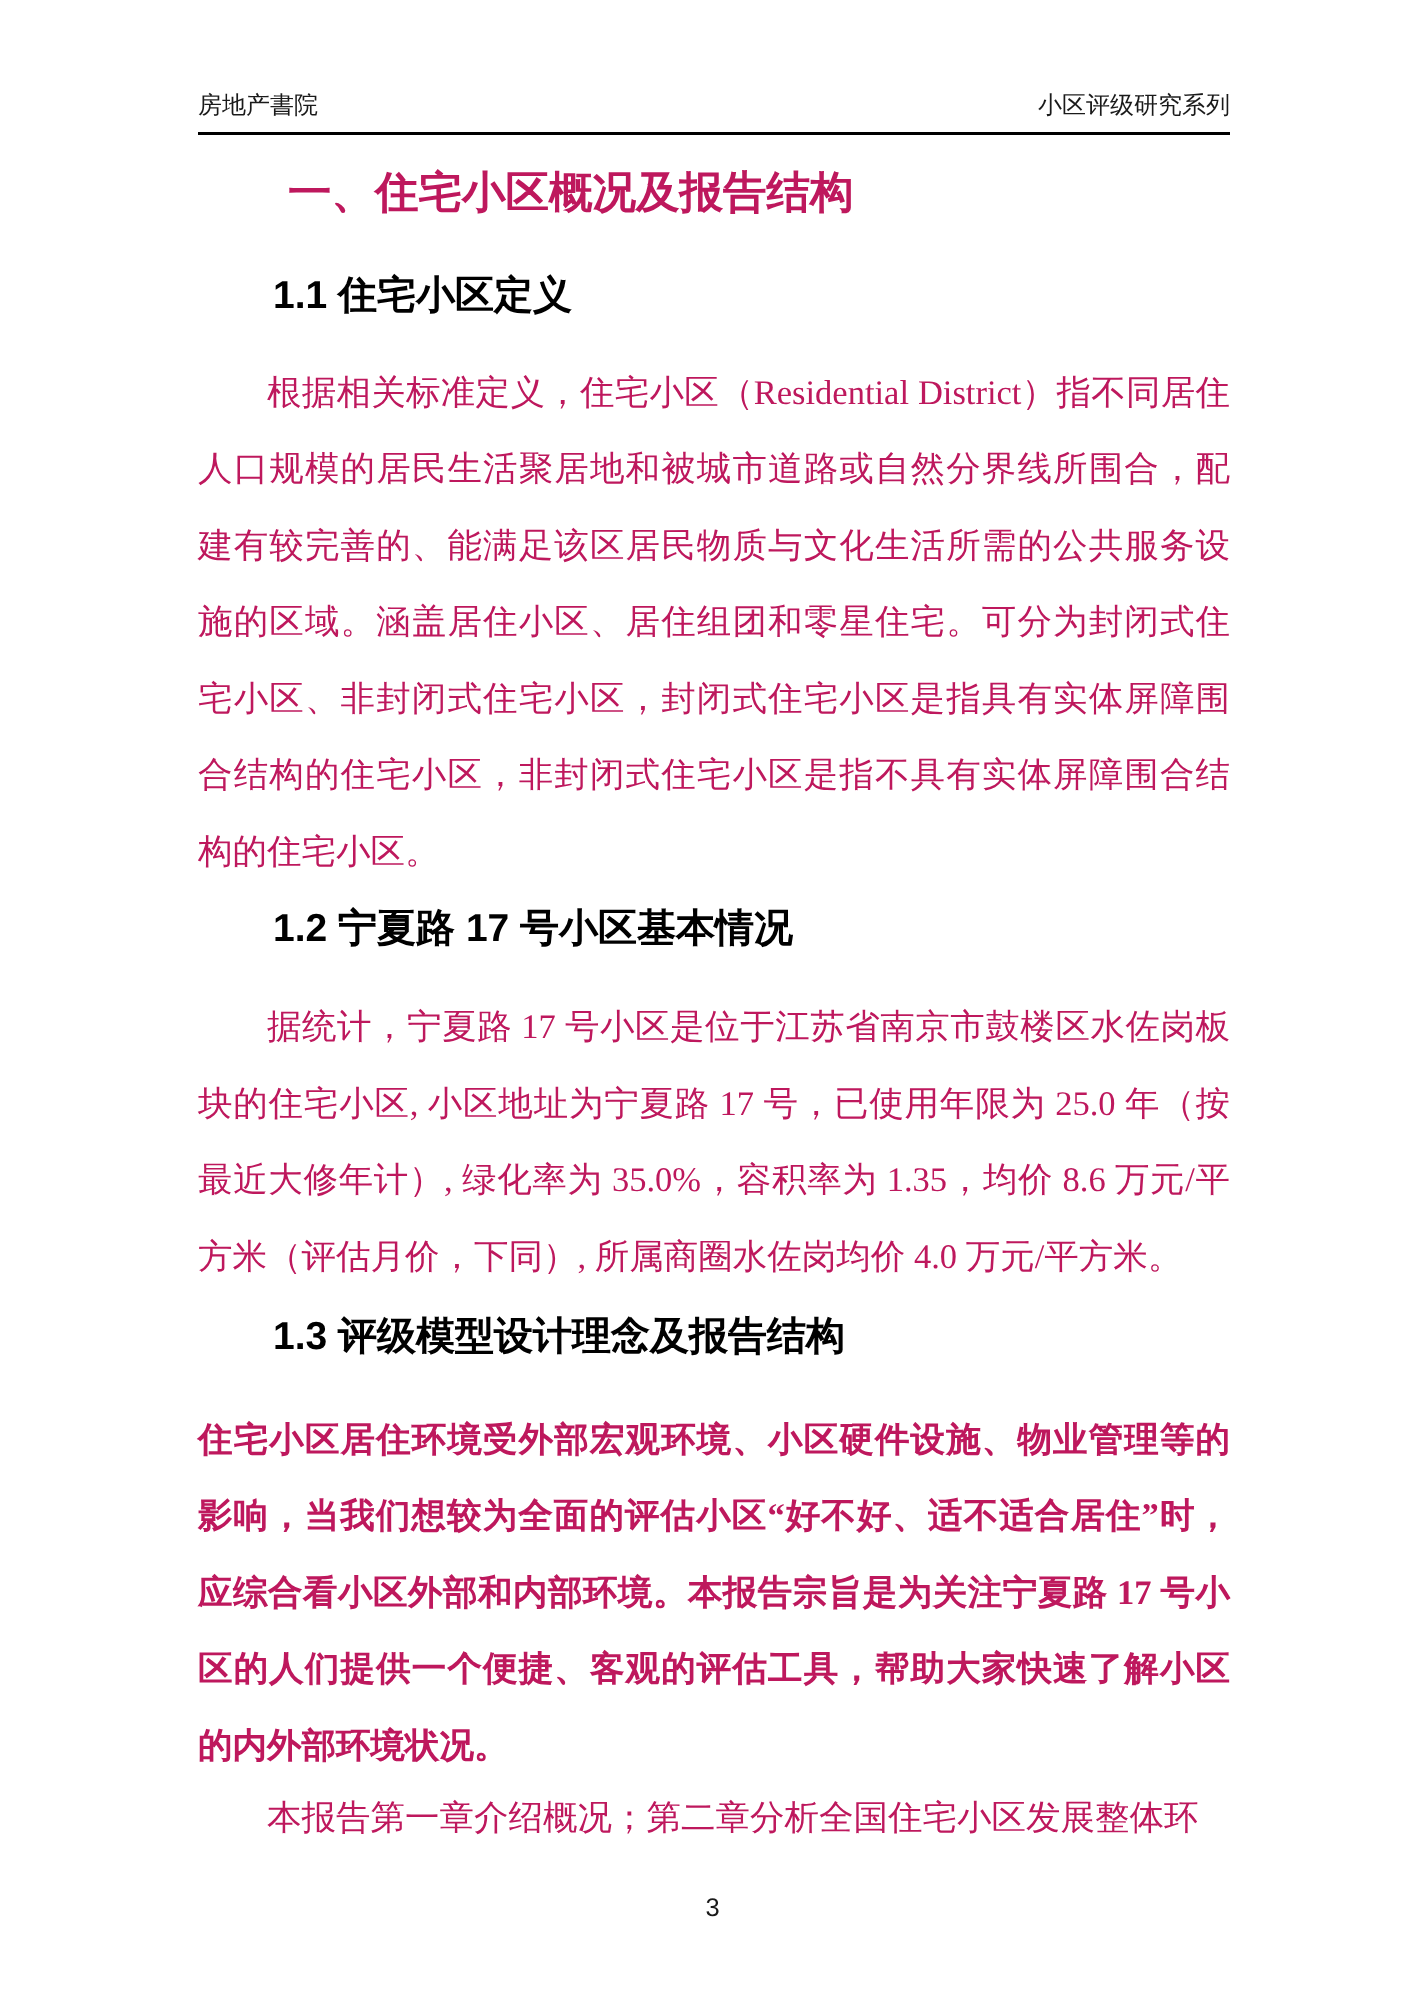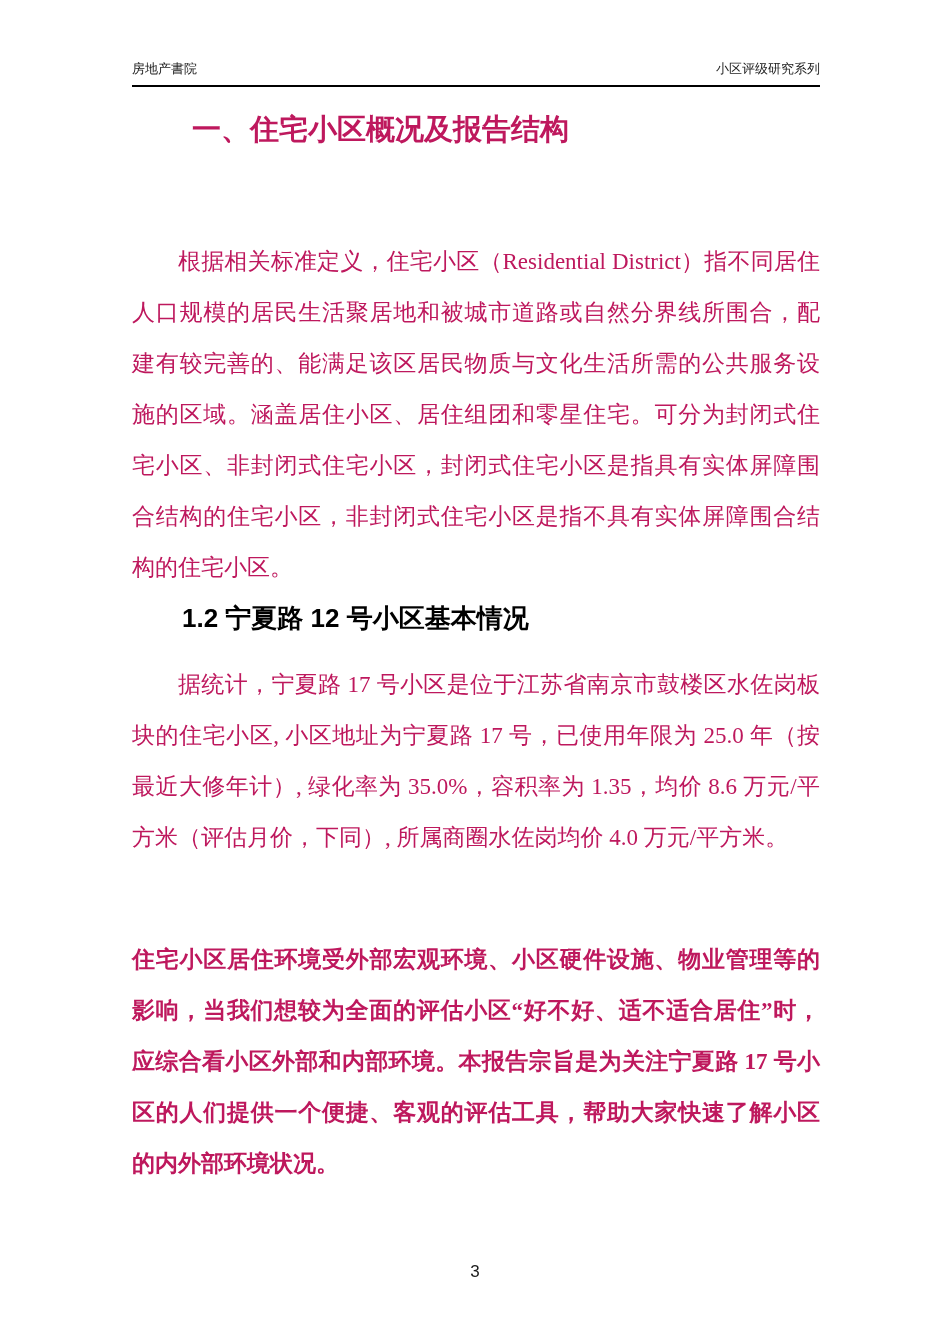--- a/index.html
+++ b/index.html
@@ -18,21 +18,21 @@
   }
   .page-header {
     position: absolute;
     left: 132px;
     right: 130px;
     top: 60px;
     display: flex;
     justify-content: space-between;
     align-items: baseline;
     font-family: "Liberation Sans", "DejaVu Sans", sans-serif;
-    font-size: 13px;
+    font-size: 16px;
     color: #1a1a1a;
     border-bottom: 2px solid #000000;
     padding-bottom: 7px;
   }
   .chapter-title {
     position: absolute;
     left: 132px;
     right: 130px;
     top: 112px;
     margin: 0;
@@ -92,28 +92,31 @@
 
 <div class="page">
 
   <header class="page-header">
     <span>房地产書院</span>
     <span>小区评级研究系列</span>
   </header>
 
   <h1 class="chapter-title">一、住宅小区概况及报告结构</h1>
 
+  <h2 class="section-heading h-11">1.1 住宅小区定义</h2>
 
   <p class="body-para p-def">根据相关标准定义，住宅小区（Residential District）指不同居住人口规模的居民生活聚居地和被城市道路或自然分界线所围合，配建有较完善的、能满足该区居民物质与文化生活所需的公共服务设施的区域。涵盖居住小区、居住组团和零星住宅。可分为封闭式住宅小区、非封闭式住宅小区，封闭式住宅小区是指具有实体屏障围合结构的住宅小区，非封闭式住宅小区是指不具有实体屏障围合结构的住宅小区。</p>
 
-  <h2 class="section-heading h-12">1.2 宁夏路 12 号小区基本情况</h2>
+  <h2 class="section-heading h-12">1.2 宁夏路 17 号小区基本情况</h2>
 
   <p class="body-para p-basic">据统计，宁夏路 17 号小区是位于江苏省南京市鼓楼区水佐岗板块的住宅小区, 小区地址为宁夏路 17 号，已使用年限为 25.0 年（按最近大修年计）, 绿化率为 35.0%，容积率为 1.35，均价 8.6 万元/平方米（评估月价，下同）, 所属商圈水佐岗均价 4.0 万元/平方米。</p>
 
+  <h2 class="section-heading h-13">1.3 评级模型设计理念及报告结构</h2>
 
   <p class="body-para p-model no-indent">住宅小区居住环境受外部宏观环境、小区硬件设施、物业管理等的影响，当我们想较为全面的评估小区“好不好、适不适合居住”时，应综合看小区外部和内部环境。本报告宗旨是为关注宁夏路 17 号小区的人们提供一个便捷、客观的评估工具，帮助大家快速了解小区的内外部环境状况。</p>
 
+  <p class="body-para p-structure">本报告第一章介绍概况；第二章分析全国住宅小区发展整体环</p>
 
   <footer class="page-footer">
     <span>3</span>
   </footer>
 
 </div>
 
 </body></html>

